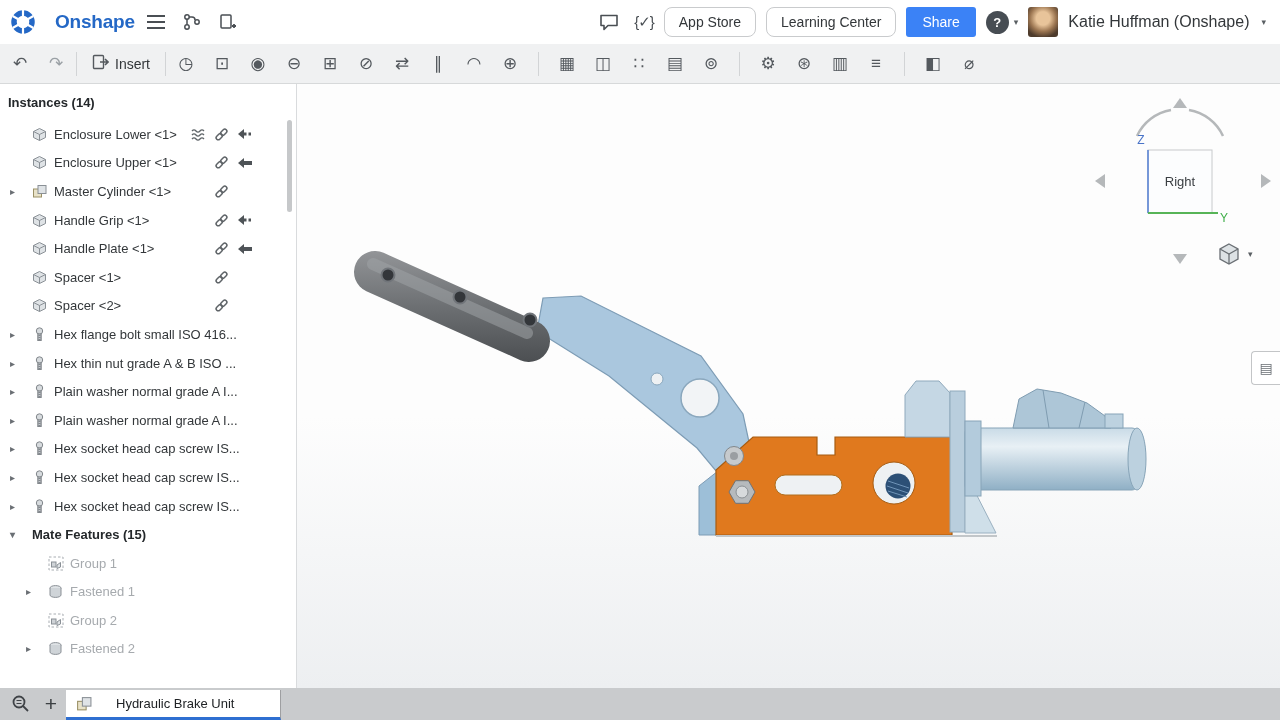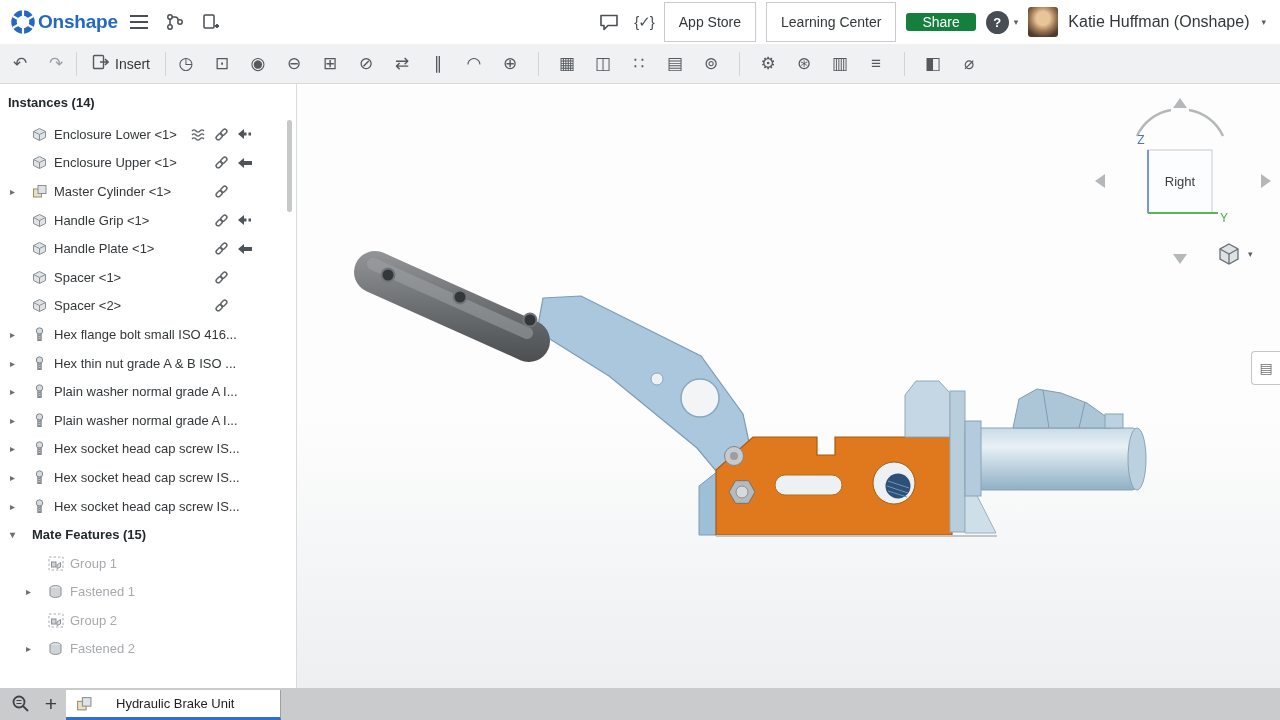--- a/index.html
+++ b/index.html
@@ -2,34 +2,34 @@
 <html><head>
 <meta charset="utf-8">
 <style>
   html,body{margin:0;padding:0;}
   body{width:1280px;height:720px;overflow:hidden;background:#fff;
        font-family:"Liberation Sans",sans-serif;position:relative;}
 
   
   .header{position:absolute;top:0;left:0;right:0;height:44px;background:#fff;
           display:flex;align-items:center;padding:0 10px;box-sizing:border-box;z-index:10;}
-  .logo{display:flex;align-items:center;gap:2px;cursor:pointer;}
+  .logo{display:flex;align-items:center;gap:19px;cursor:pointer;}
   .logo-text{font-size:19px;font-weight:bold;color:#2468c6;letter-spacing:-0.2px;}
   .hic{width:30px;height:30px;display:flex;align-items:center;justify-content:center;
        margin-left:6px;cursor:pointer;border-radius:3px;}
   .title-wrap{margin-left:24px;display:flex;align-items:baseline;gap:10px;white-space:nowrap;}
   .doc-title{font-size:20px;font-weight:bold;color:#1d1f21;}
   .ws-name{font-size:15px;color:#8b8e91;}
   .h-spacer{flex:1;}
   .h-right{display:flex;align-items:center;gap:10px;padding-right:4px;}
   .braces{font-size:15px;color:#4a4f54;letter-spacing:-1px;cursor:pointer;}
-  .btn{height:40px;display:flex;align-items:center;padding:0 14px;border:1px solid #c9cbcd;
-       border-radius:0;background:#fff;font-size:14px;color:#33373a;cursor:pointer;white-space:nowrap;}
-  .btn-share{height:18px;display:flex;align-items:center;padding:0 16px;border:none;
-       border-radius:3px;background:#15803d;color:#fff;font-size:14px;cursor:pointer;}
+  .btn{height:30px;display:flex;align-items:center;padding:0 14px;border:1px solid #c9cbcd;
+       border-radius:8px;background:#fff;font-size:14px;color:#33373a;cursor:pointer;white-space:nowrap;}
+  .btn-share{height:30px;display:flex;align-items:center;padding:0 16px;border:none;
+       border-radius:3px;background:#3b82f6;color:#fff;font-size:14px;cursor:pointer;}
   .help-circ{width:23px;height:23px;border-radius:50%;background:#474d53;color:#fff;
        font-size:13px;font-weight:bold;display:flex;align-items:center;justify-content:center;cursor:pointer;}
   .caret{font-size:9px;color:#5a5f63;margin-left:2px;}
   .avatar{width:30px;height:30px;border-radius:3px;cursor:pointer;
      background:radial-gradient(circle at 50% 38%, #e8c49a 0 28%, #9a7450 55%, #4e3b2c 80%);}
   .user-name{font-size:16px;color:#33373a;cursor:pointer;white-space:nowrap;}
 
   
   .toolbar{position:absolute;top:44px;left:0;right:0;height:40px;background:#f0f1f2;
            border-bottom:1px solid #d7d9da;display:flex;align-items:center;

